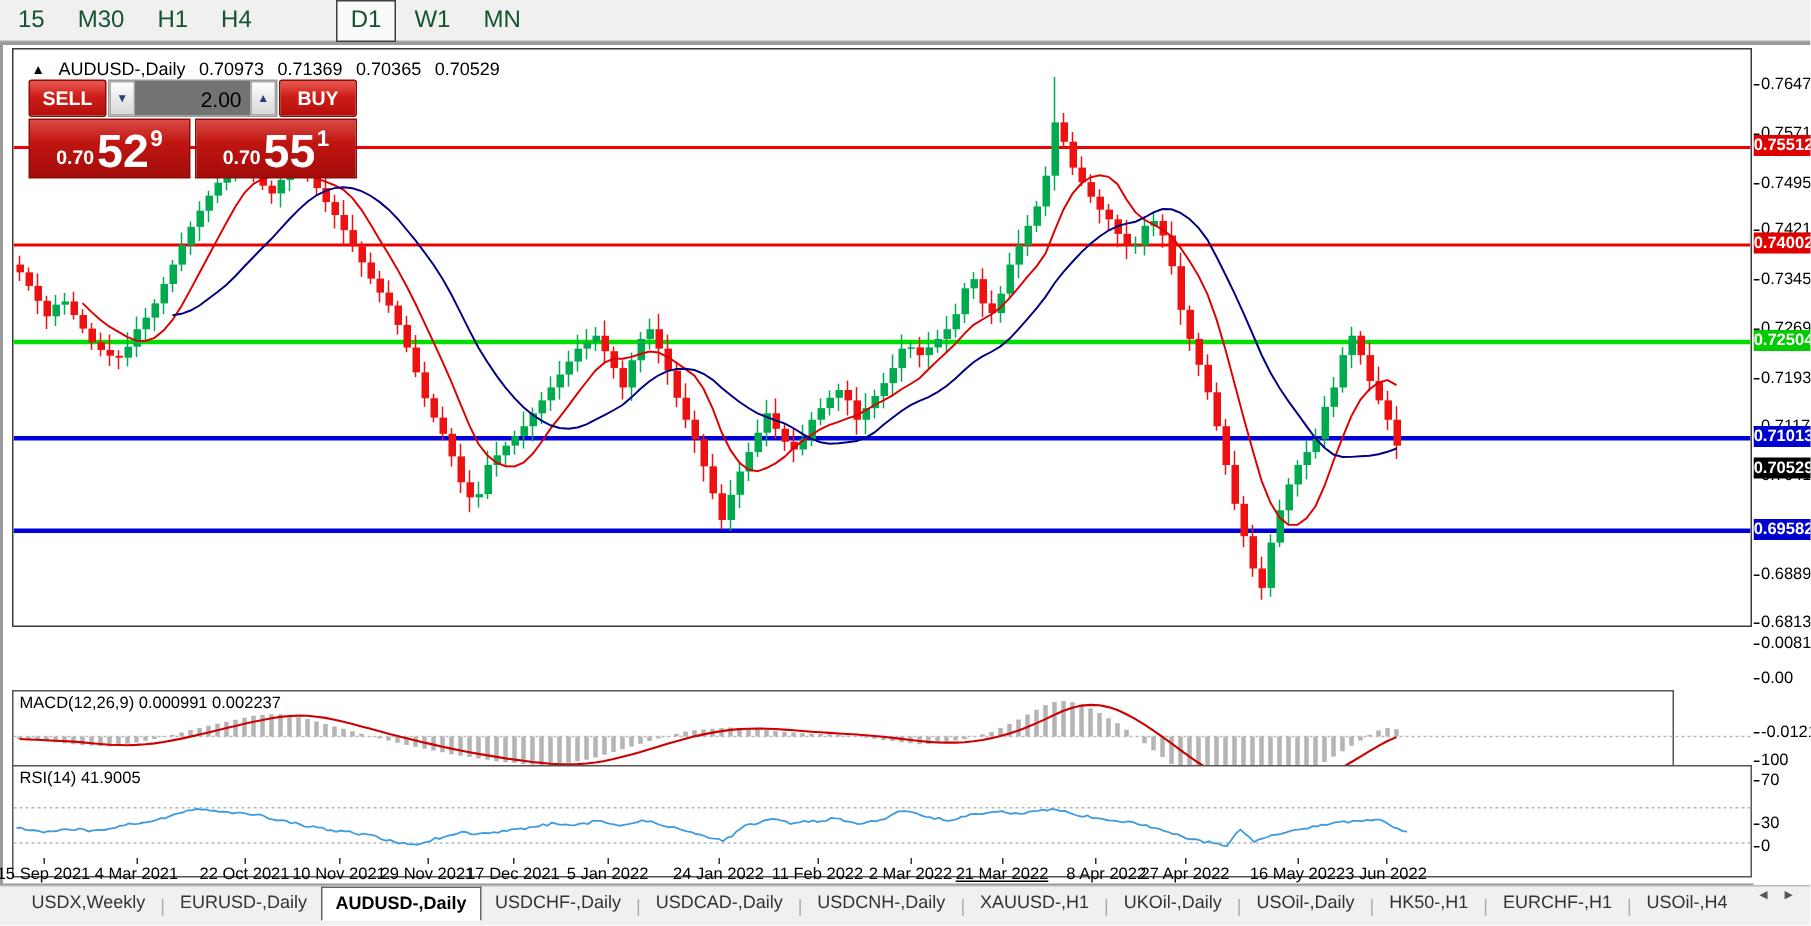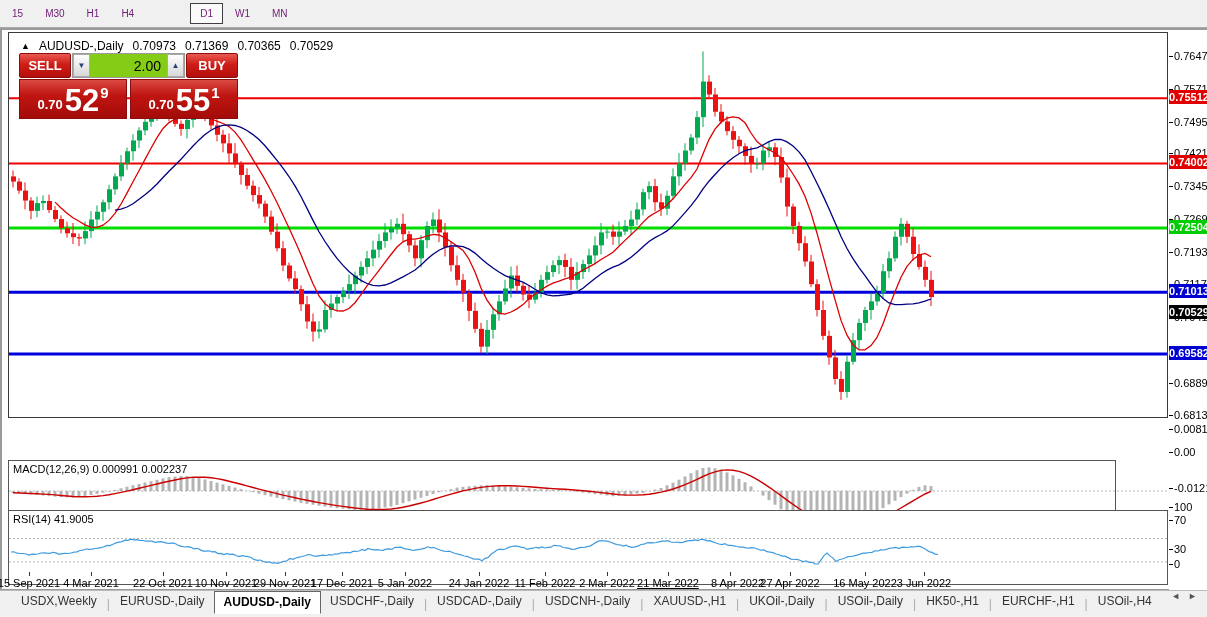--- a/index.html
+++ b/index.html
@@ -4,21 +4,21 @@
 <style>
   * { margin:0; padding:0; box-sizing:border-box; }
   html,body { width:1207px; height:617px; overflow:hidden; background:#fff;
               font-family:"Liberation Sans", sans-serif; }
   #terminal { position:relative; width:1207px; height:617px; background:#fff; }
 
   
   #toolbar { position:absolute; left:0; top:0; width:1207px; height:28px;
              background:#f0f0f0; border-bottom:1px solid #a8a8a8;
              display:flex; align-items:center; gap:2px; padding-left:2px; }
-  .tf-btn { font-size:10px; color:#701a75; padding:4px 9px; border:1px solid transparent;
+  .tf-btn { font-size:16px; color:#14532d; padding:4px 9px; border:1px solid transparent;
             cursor:default; }
   .tf-btn.active { background:#fafafa; border:1px solid #404040;margin-left:44px; }
 
   
   #chart-frame { position:absolute; left:0; top:28px; width:1207px; height:562px;
                  background:#fff; border-left:2px solid #9a9a9a; border-top:2px solid #9a9a9a;
                  border-bottom:1px solid #9a9a9a; }
   #plot { position:absolute; left:6px; top:2px; width:1160px; height:386px;
           border:1px solid #3a3a3a; background:#fff; }
   #plot svg, #macd-panel svg, #rsi-panel svg { position:absolute; left:0; top:0; }
@@ -33,21 +33,21 @@
   .tp-btn { width:52px; height:25px; color:#fff; font-size:13px; font-weight:bold;
             display:flex; align-items:center; justify-content:center;
             background:linear-gradient(#e85a52 0%, #cf1d17 45%, #b40f0c 100%);
             border:1px solid #8d0c0a; border-radius:2px; cursor:pointer; }
   #tp-spinner { flex:1; display:flex; background:#fff; border:1px solid #9a9a9a;
                 margin:0 1px; align-items:stretch; }
   .sp-arrow { width:17px; background:linear-gradient(#fdfdfd,#d8d8d8); border:1px solid #aaa;
               font-size:8px; color:#27407c; display:flex; align-items:center; justify-content:center;
               cursor:pointer; }
   #sp-field { flex:1; border:none; outline:none; font-size:14px; text-align:right;
-              padding-right:6px; color:#000; background:#84cc16; width:50px;
+              padding-right:6px; color:#000; background:#737373; width:50px;
               font-family:"Liberation Sans", sans-serif; }
   #tp-row2 { display:flex; gap:3px; margin-top:1px; }
   .tp-price { flex:1; height:40px; color:#fff;
               background:linear-gradient(#d94a43 0%, #c01511 40%, #a30c09 100%);
               border:1px solid #8d0c0a; display:flex; align-items:flex-end;
               justify-content:center; padding-bottom:3px; cursor:pointer; }
   .tp-price .small { font-size:13px; font-weight:bold; margin-right:2px; margin-bottom:3px; }
   .tp-price .big { font-size:31px; font-weight:bold; line-height:0.95; }
   .tp-price .sup { font-size:15px; font-weight:bold; margin-bottom:14px; margin-left:1px; }
 

